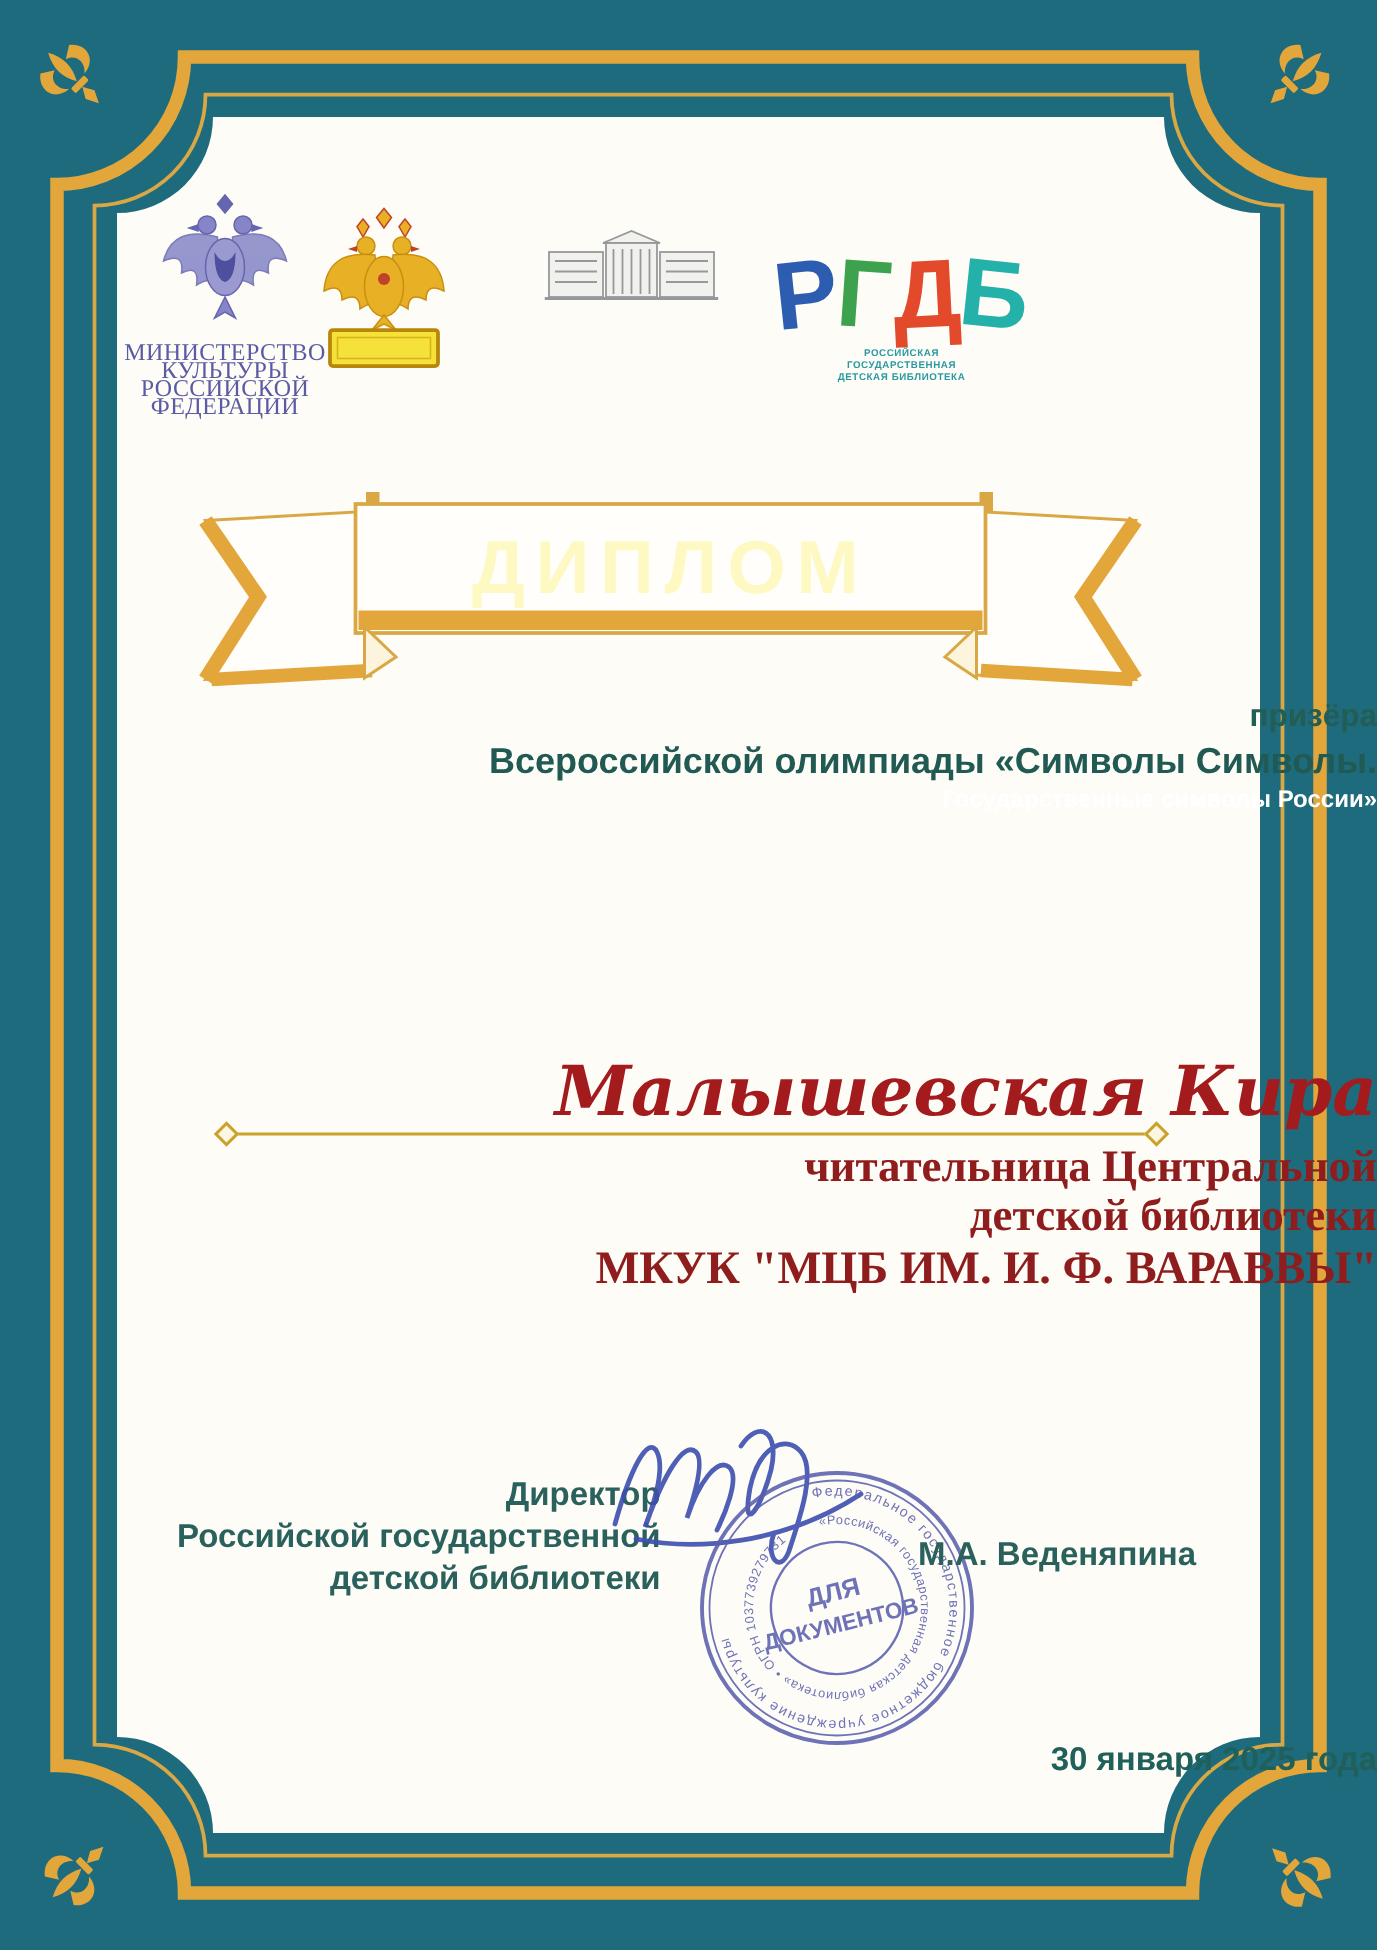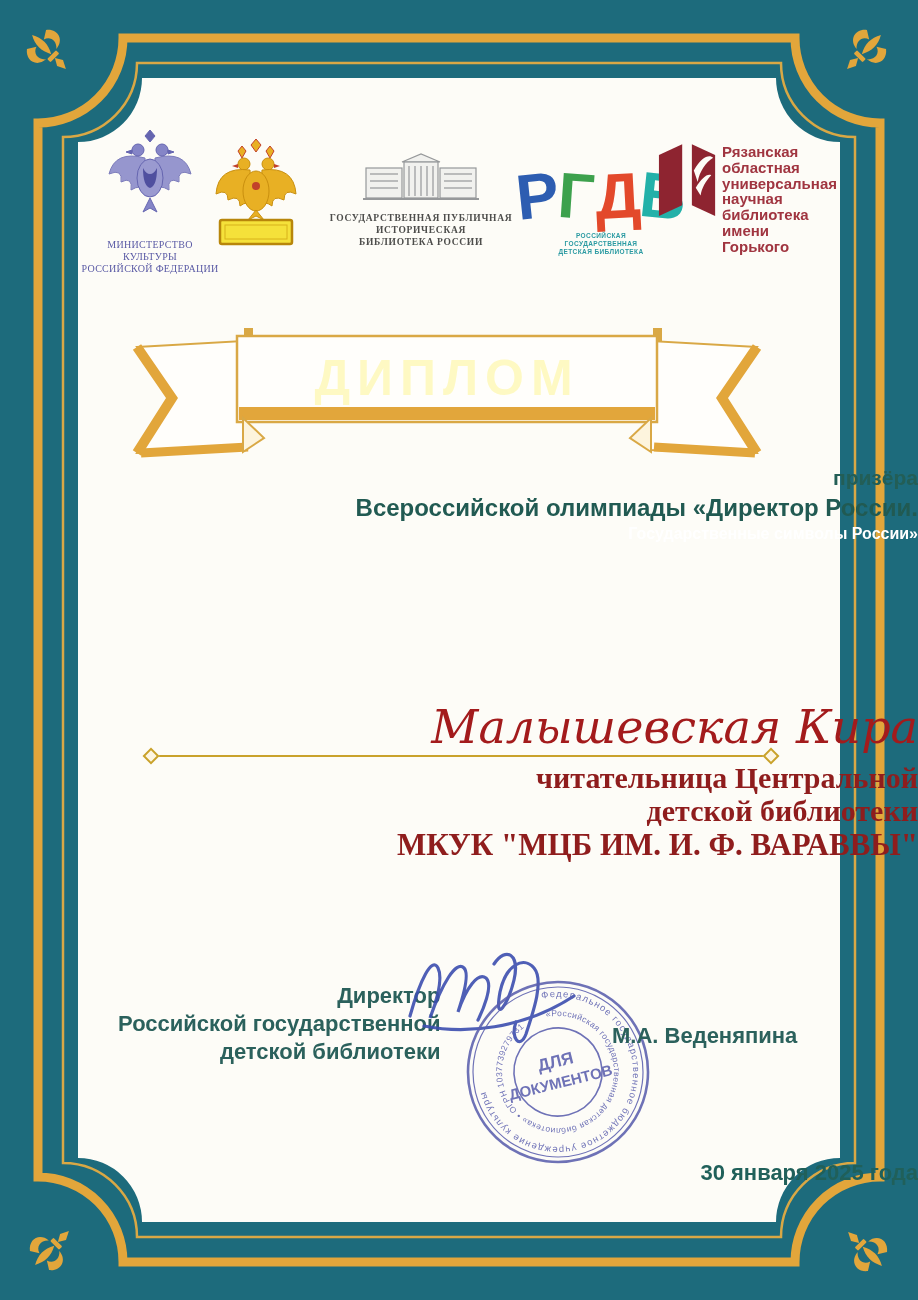--- a/index.html
+++ b/index.html
@@ -4,42 +4,42 @@
 <style>
   html,body{margin:0;padding:0;background:#0e4350;}
   .cert{position:relative;width:918px;height:1300px;background:#1d6b7c;overflow:hidden;
         font-family:"Liberation Sans",sans-serif;}
   .frame-svg{position:absolute;left:0;top:0;}
   .abs{position:absolute;}
   .ctr{left:0;right:0;text-align:right;}
 
   
   .logo{position:absolute;text-align:center;}
-  .logo-caption{font-family:"Liberation Serif",serif;color:#5a5aa5;font-size:10px;
-                line-height:12px;letter-spacing:.3px;margin-top:13px;}
+  .logo-caption{font-family:"Liberation Serif",serif;color:#5a5aa5;font-size:16px;
+                line-height:12px;letter-spacing:.3px;margin-top:3px;}
   .hist-caption{font-family:"Liberation Serif",serif;font-weight:bold;color:#4d4d4b;
                 font-size:9.5px;line-height:12px;letter-spacing:.7px;margin-top:4px;}
   .rgdb-letters{display:flex;justify-content:center;align-items:flex-end;height:82px;}
   .rgdb-letters span{font-weight:800;font-size:64px;line-height:64px;display:inline-block;}
   .rgdb-caption{color:#2a9aa2;font-weight:bold;font-size:6.5px;line-height:8px;
                 letter-spacing:.4px;margin-top:4px;}
   .ryazan{display:flex;align-items:flex-start;}
   .ryazan-text{font-weight:bold;color:#a03540;font-size:15px;line-height:15.8px;
                text-align:left;margin-left:5px;margin-top:4px;}
 
   
   .title{top:349px;left:0;width:894px;text-align:center;font-size:50px;font-weight:800;
          letter-spacing:7px;color:#fef9c3;}
 
   .award1{top:466px;font-size:21px;font-weight:bold;color:#235e56;}
   .award2{top:494px;font-size:24px;font-weight:bold;color:#215a52;}
   .award3{top:525px;font-size:16px;font-weight:bold;color:#ffffff;}
   .awardv{top:573px;font-size:21px;color:#64807d;}
 
-  .name{top:700px;font-family:"DejaVu Serif",serif;font-style:italic;font-weight:normal;
+  .name{top:700px;font-family:"DejaVu Serif",serif;font-style:italic;font-weight:bold;
         font-size:46px;color:#a31b1c;z-index:3;}
   .gold-line{top:755px;left:150px;width:622px;height:2px;background:#c9a22b;z-index:2;}
   .diamond{position:absolute;width:8px;height:8px;border:2px solid #c9a22b;background:#fdf6e3;
            transform:rotate(45deg);top:-5px;}
   .desc{font-family:"Liberation Serif",serif;font-weight:bold;color:#8f1d1d;font-size:30px;padding-left:30px;}
   .desc1{top:761px;} .desc2{top:794px;} .desc3{top:827px;font-size:31px;}
 
   .signer-block{left:118px;top:982px;font-size:22px;font-weight:bold;color:#2b615c;
                 line-height:28px;text-align:right;}
   .signer-name{left:612px;top:994px;width:200px;font-size:22px;font-weight:bold;color:#2b615c;margin-top:29px;}
@@ -172,60 +172,40 @@
         <line x1="70" y1="16" x2="70" y2="46"></line>
         <line x1="7" y1="24" x2="35" y2="24"></line>
           <line x1="7" y1="31" x2="35" y2="31"></line>
         <line x1="7" y1="38" x2="35" y2="38"></line>
         <line x1="81" y1="24" x2="109" y2="24"></line>
           <line x1="81" y1="31" x2="109" y2="31"></line>
         <line x1="81" y1="38" x2="109" y2="38"></line>
         <line x1="0" y1="49" x2="116" y2="49" stroke-width="2"></line>
       </g>
     </svg>
-    <div class="hist-caption">
-      <div>ГОСУДАРСТВЕННАЯ ПУБЛИЧНАЯ ИСТОРИЧЕСКАЯ</div>
-      <div>БИБЛИОТЕКА РОССИИ</div>
-    </div>
   </div>
 
   <div class="logo" style="left:545px;top:146px;width:112px;">
     <div class="rgdb-letters">
       <span style="color:#2d5db1;transform:rotate(-6deg);">Р</span>
       <span style="color:#3da14d;transform:rotate(4deg);">Г</span>
       <span style="color:#e3492b;transform:rotate(-3deg);">Д</span>
       <span style="color:#23b1a9;transform:rotate(6deg);">Б</span>
     </div>
     <div class="rgdb-caption">
       <div>РОССИЙСКАЯ ГОСУДАРСТВЕННАЯ</div>
       <div>ДЕТСКАЯ БИБЛИОТЕКА</div>
     </div>
   </div>
 
-  <div class="logo ryazan" style="left:657px;top:140px;width:180px;">
-    <svg width="62" height="84" viewBox="0 0 62 84">
-      <path d="M2 14 L26 3 L26 66 L2 77 Z" fill="#8e2430"></path>
-      <path d="M60 14 L36 3 L36 66 L60 77 Z" fill="#8e2430"></path>
-      <path d="M38 30 C46 16 54 13 58 17 C50 22 44 31 42 42 Z" fill="#fdfcf7"></path>
-      <path d="M40 48 C46 38 52 33 56 35 C50 41 46 49 45 56 Z" fill="#fdfcf7"></path>
-    </svg>
-    <div class="ryazan-text">
-      <div>Рязанская</div>
-      <div>областная</div>
-      <div>универсальная</div>
-      <div>научная</div>
-      <div>библиотека</div>
-      <div>имени Горького</div>
-    </div>
-  </div>
 
   <div class="abs title">ДИПЛОМ</div>
 
   <div class="abs ctr award1">призёра</div>
-  <div class="abs ctr award2">Всероссийской олимпиады «Директор России.</div>
+  <div class="abs ctr award2">Всероссийской олимпиады «Символы Символы.</div>
   <div class="abs ctr award3">Государственные символы России»</div>
 
   <div class="abs ctr name">Малышевская Кира</div>
   <div class="abs gold-line">
     <span class="diamond" style="left:-5px;"></span>
     <span class="diamond" style="right:-5px;"></span>
   </div>
   <div class="abs ctr desc desc1">читательница Центральной</div>
   <div class="abs ctr desc desc2">детской библиотеки</div>
   <div class="abs ctr desc desc3">МКУК "МЦБ ИМ. И. Ф. ВАРАВВЫ"</div>

